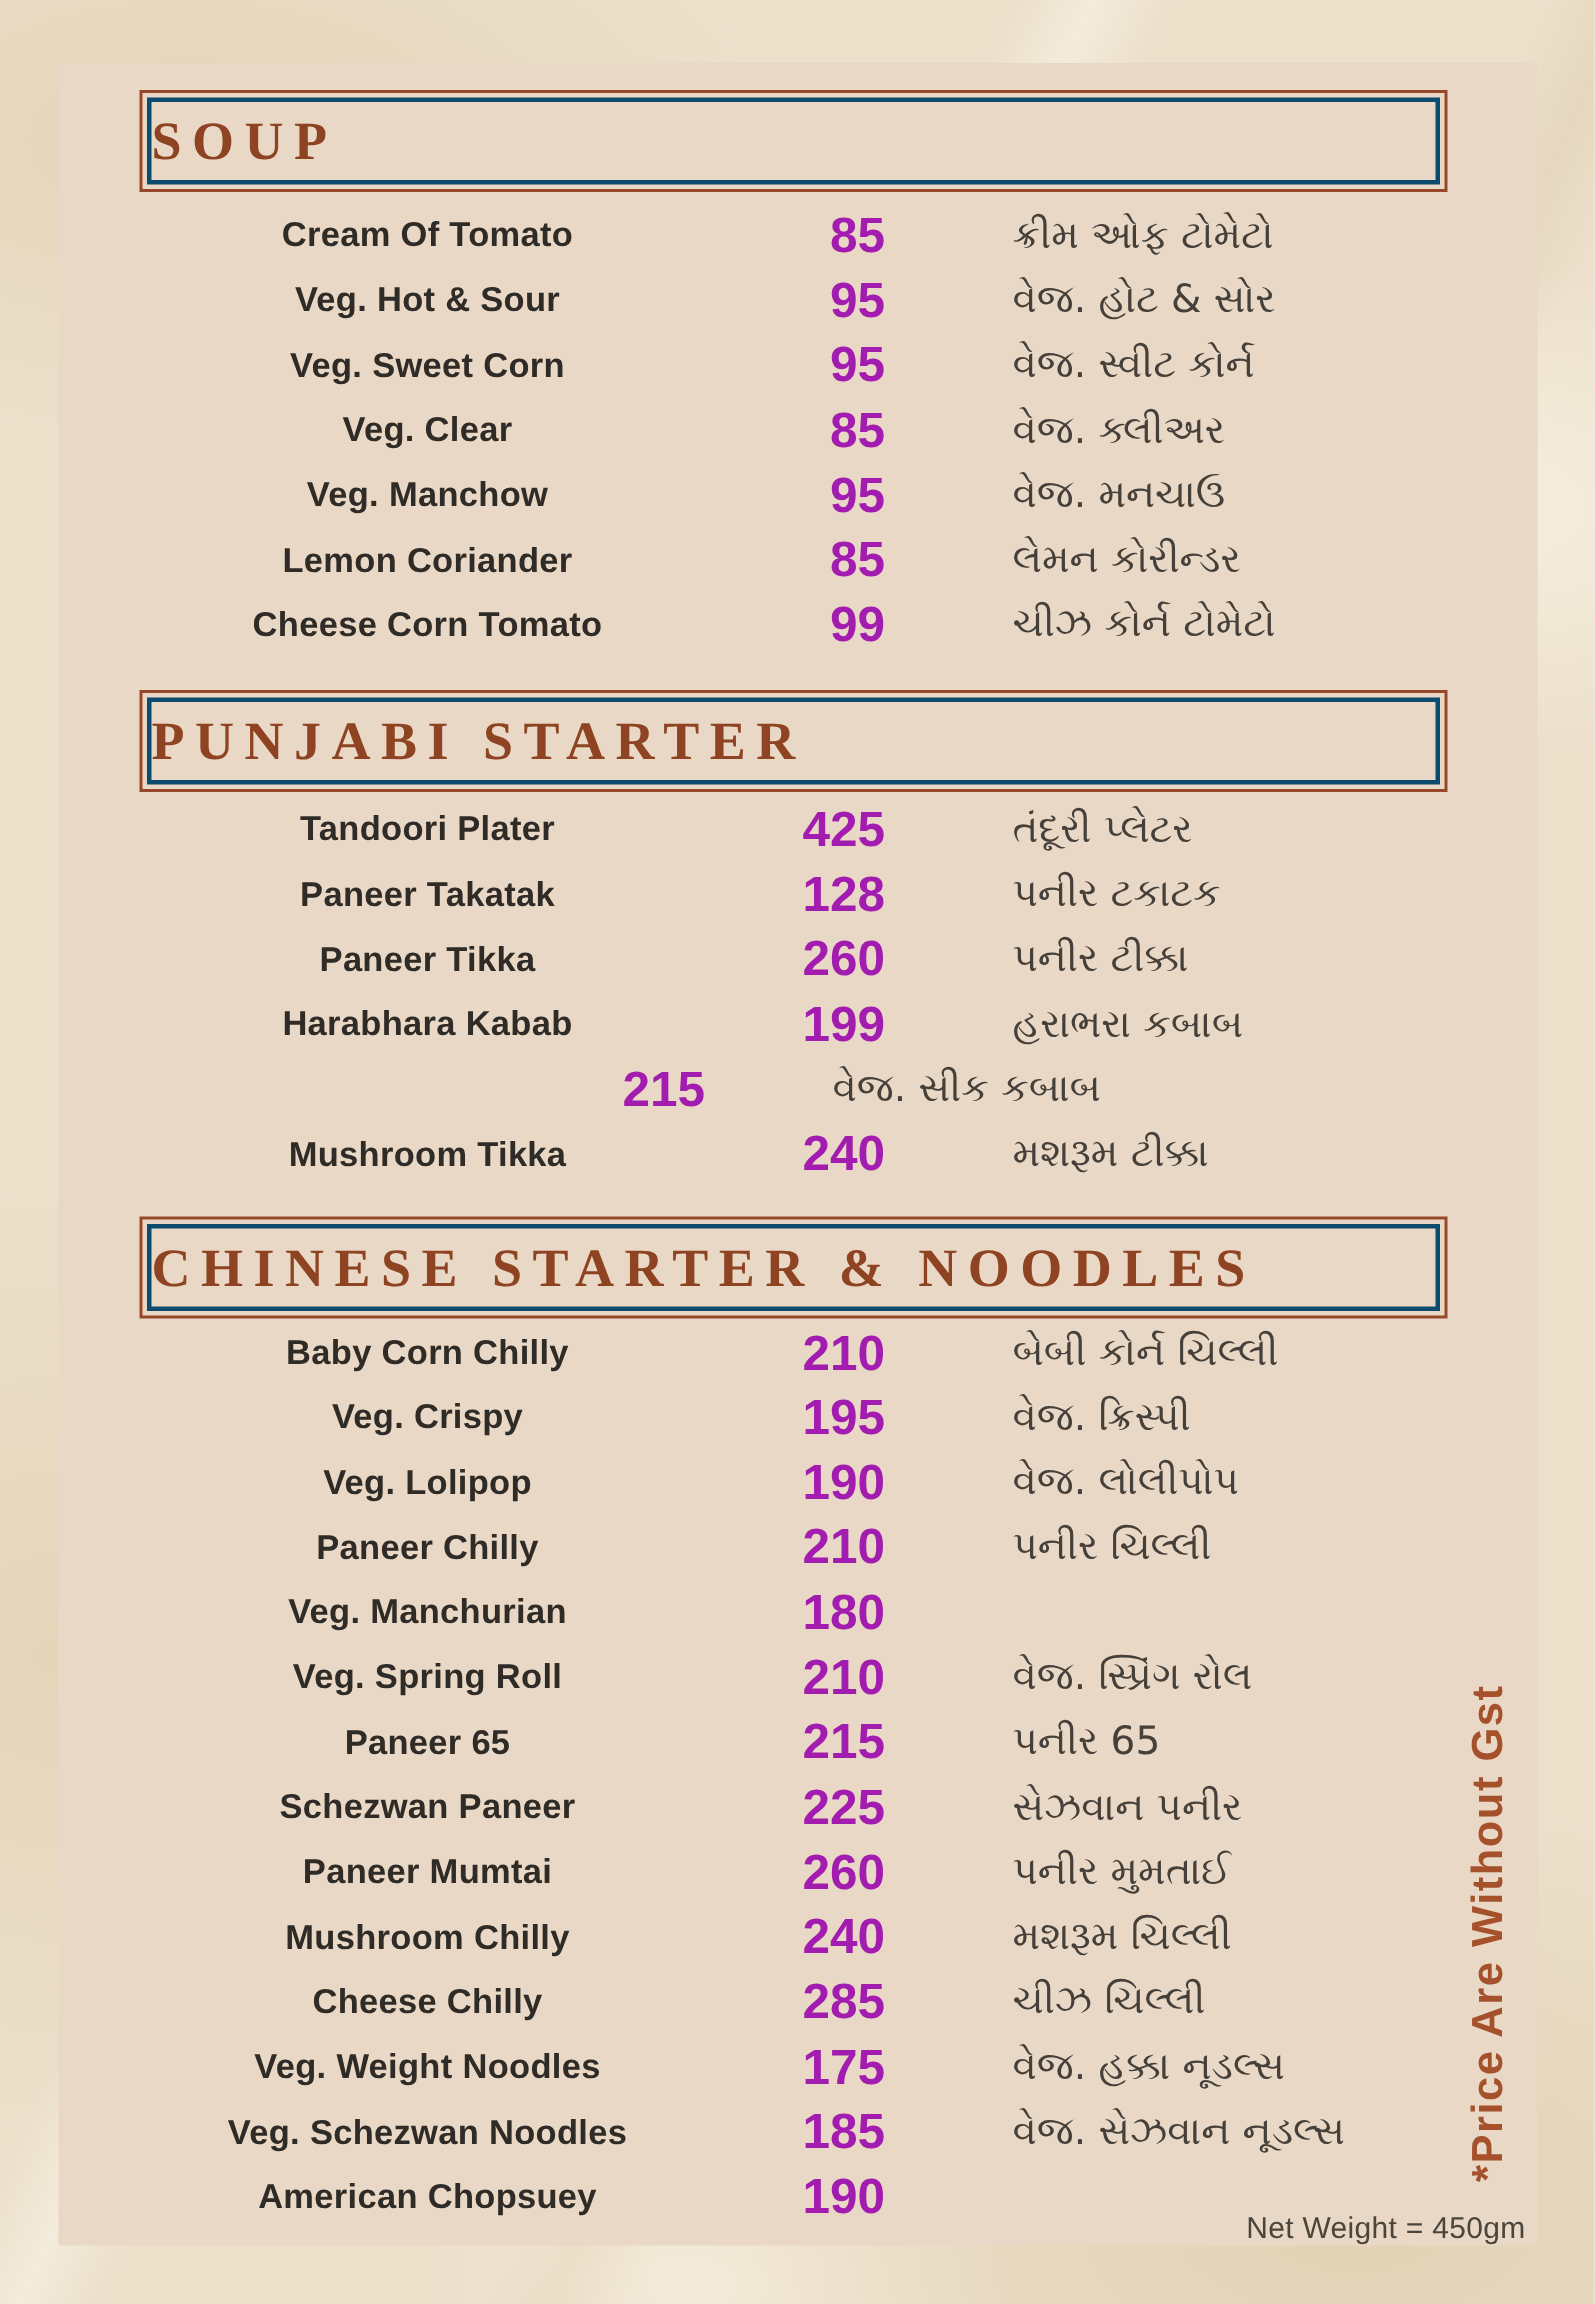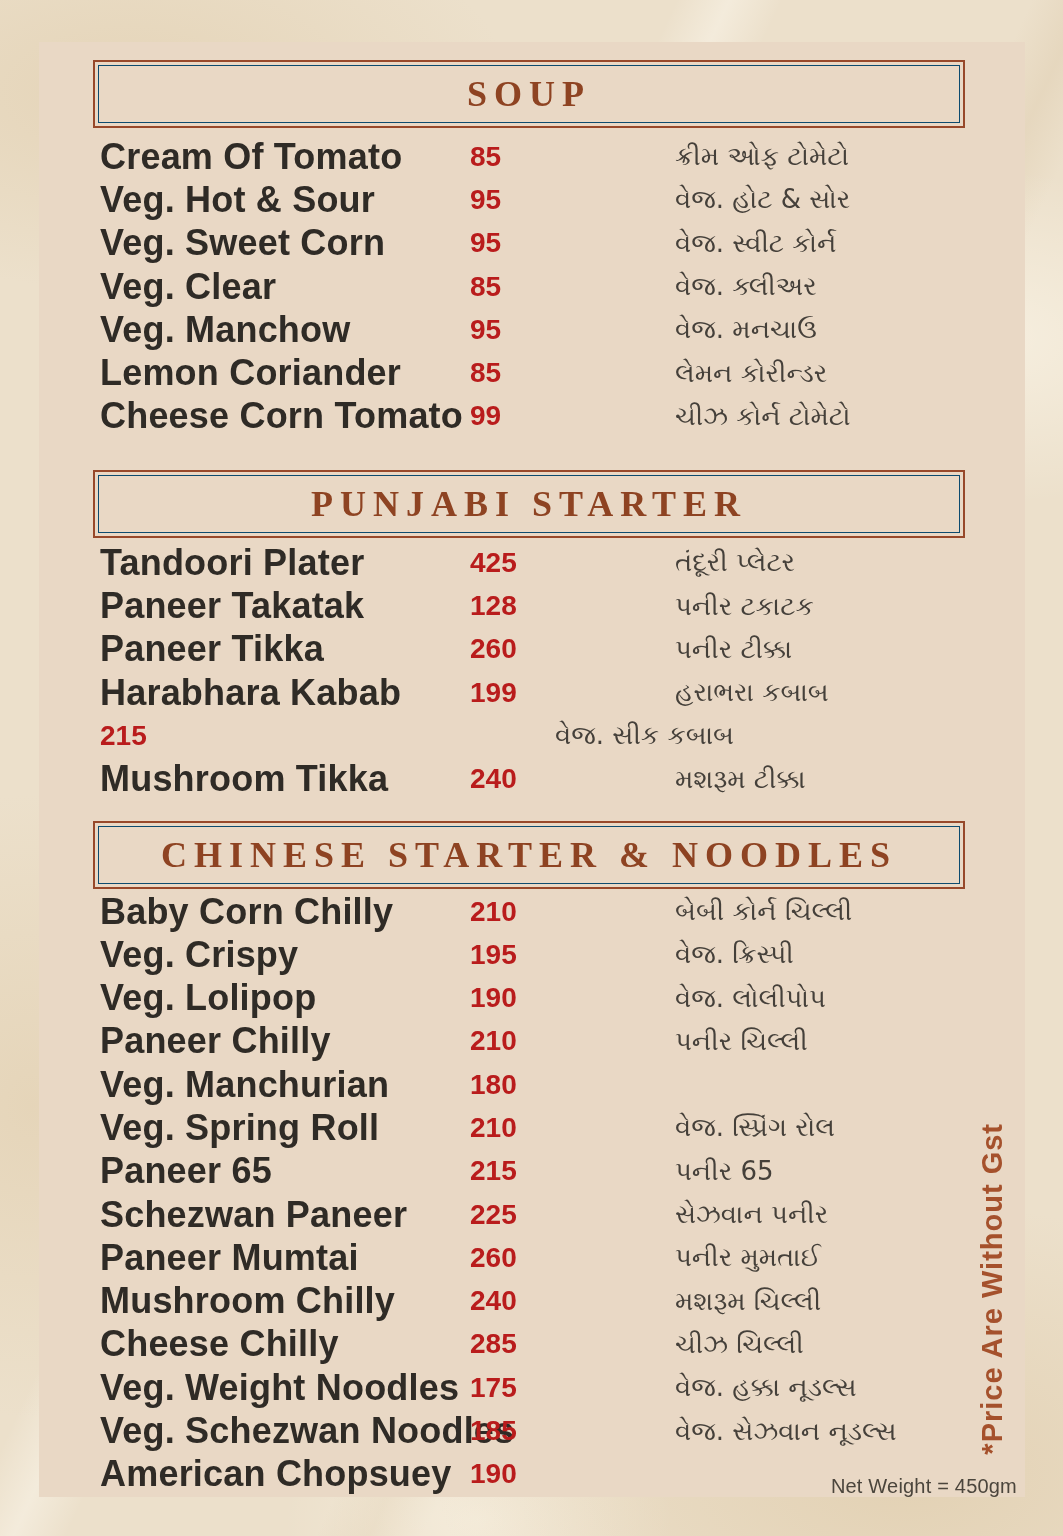--- a/index.html
+++ b/index.html
@@ -32,34 +32,33 @@
     left: 39px;
     top: 42px;
     width: 986px;
     height: 1455px;
     background: #e9d8c5;
     box-sizing: border-box;
     padding-top: 23px;
   }
 
   .menu-section { box-sizing: border-box; }
-  .menu-section.punjabi { margin-top: 37px; }
+  .menu-section.punjabi { margin-top: 27px; }
   .menu-section.chinese { margin-top: 25px; }
 
   .section-header {
     margin-left: 59px;
     width: 862px;
     height: 58px;
     box-sizing: border-box;
-    border: 1px solid #0c4a6e;
+    border: 3px solid #0c4a6e;
     outline: 2px solid #97482a;
     outline-offset: 3px;
     display: flex;
     align-items: center;
-    justify-content: center;
     background: #e9d8c5;
   }
   .section-title {
     margin: 0;
     font-family: "Liberation Serif", serif;
     font-weight: bold;
     font-size: 36px;
     letter-spacing: 7px;
     color: #8e4322;
   }
@@ -70,30 +69,31 @@
 
   .row {
     display: grid;
     grid-template-columns: 370px 120px 1fr;
     align-items: center;
     height: 43.3px;
     padding-left: 61px;
   }
   .item-name {
     font-weight: bold;
-    font-size: 36px;
+    font-size: 23px;
     color: #2f2b26;
     letter-spacing: 0.2px;
     white-space: nowrap;
+    text-align: center;
   }
   .item-price {
     font-weight: bold;
-    font-size: 28px;
-    color: #b91c1c;
-    text-align: left;
+    font-size: 33px;
+    color: #a21caf;
+    text-align: right;
   }
   .item-gu {
     font-family: "DejaVu Sans", sans-serif;
     font-size: 26px;
     color: #45403a;
     padding-left: 85px;
     white-space: nowrap;
   }
 
   

